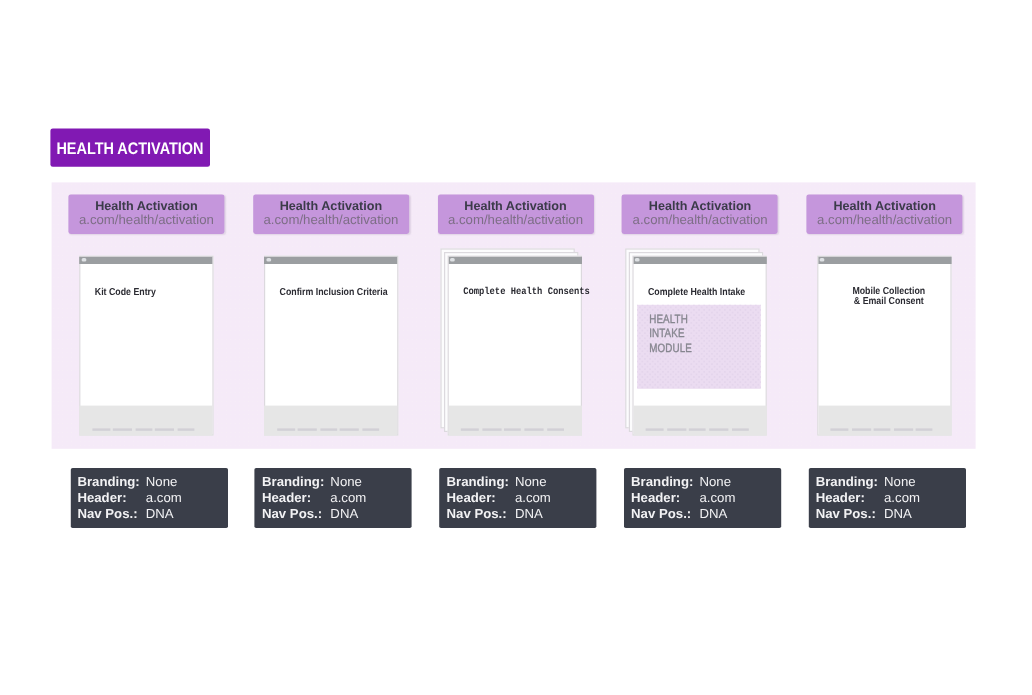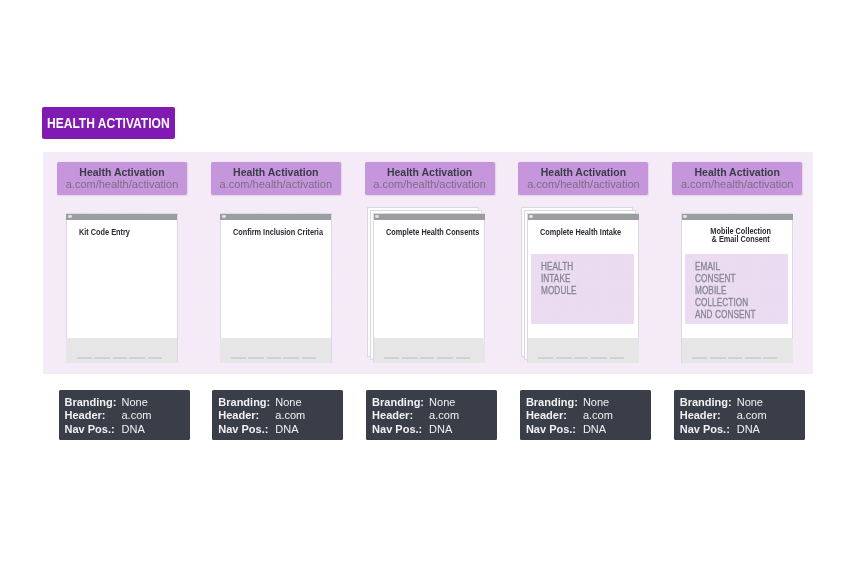--- a/index.html
+++ b/index.html
@@ -28,21 +28,21 @@
   .hdr .u{font-size:11px;color:#7d6e86;line-height:12px;}
 
   
   .mock{position:absolute;top:213px;width:112px;height:150px;}
   .mock .sheet{position:absolute;left:0;top:0;width:112px;height:150px;
                background:#ffffff;border:0.5px solid #dcd9de;box-sizing:border-box;}
   .mock .back{background:#fcfcfd;}
   .mock .tbar{position:absolute;left:0.5px;top:0.5px;width:111px;height:6.5px;background:#9b9ea1;}
   .mock .tab{position:absolute;left:1.8px;top:1.6px;width:3.6px;height:3.2px;
              background:#dee1e4;border-radius:1.4px;}
-  .mock .title{position:absolute;left:0;top:16px;width:120px;
+  .mock .title{position:absolute;left:0;top:27px;width:120px;
                font-size:8.4px;font-weight:bold;color:#2b2b32;line-height:7.0px;
                white-space:pre-line;}
   .mock .title.left{text-align:left;padding-left:13.1px;box-sizing:border-box;}
   .mock .title.left span{display:inline-block;white-space:nowrap;transform:scaleX(0.875);transform-origin:0 0;}
   .mock .title.center{text-align:center;margin-top:-1.1px;}
   .mock .title.center span{display:inline-block;transform:scaleX(0.875);line-height:7.6px;}
   .mock .panel{position:absolute;left:4px;top:41px;width:103px;height:70px;
                background-color:#ebdcf1;
                background-image:
                  radial-gradient(#e4d5ec 0.6px, transparent 0.7px),
@@ -138,21 +138,21 @@
         </div>
         <div class="row">
           <div class="k">Nav Pos.:</div>
           <div class="v">DNA</div>
         </div>
       </div>
       <div class="hdr" style="left: 364.6px;">
         <div class="t">Health Activation</div>
         <div class="u">a.com/health/activation</div>
       </div>
-      <div class="mock" style="left: 373.2px;">
+      <div class="mock" style="left: 373.2px; font-family: Liberation Mono, monospace;">
         <div class="sheet back" style="left:-6px;top:-6px;"></div>
         <div class="sheet back" style="left:-3px;top:-3px;"></div>
         <div class="sheet"></div>
         <div class="tbar">
           <div class="tab"></div>
         </div>
         <div class="title left"><span>Complete Health Consents</span></div>
         <div class="foot">
           <div class="links">
             <i style="width:15px"></i>
@@ -224,29 +224,20 @@
         <div class="t">Health Activation</div>
         <div class="u">a.com/health/activation</div>
       </div>
       <div class="mock" style="left: 681.1px;">
         <div class="sheet"></div>
         <div class="tbar">
           <div class="tab"></div>
         </div>
         <div class="title center"><span>Mobile Collection
 &amp; Email Consent</span></div>
-        <div class="panel">
-          <div class="lines">
-            <div>EMAIL</div>
-            <div>CONSENT</div>
-            <div>MOBILE</div>
-            <div>COLLECTION</div>
-            <div>AND CONSENT</div>
-          </div>
-        </div>
         <div class="foot">
           <div class="links">
             <i style="width:15px"></i>
             <i style="width:16px"></i>
             <i style="width:14px"></i>
             <i style="width:16px"></i>
             <i style="width:14px"></i>
           </div>
         </div>
       </div>

